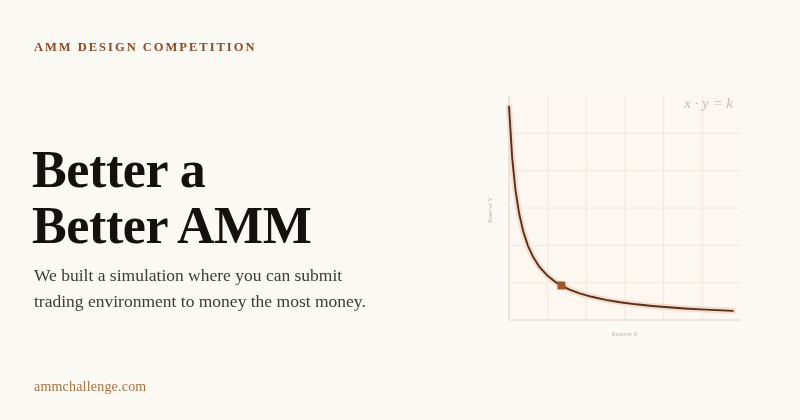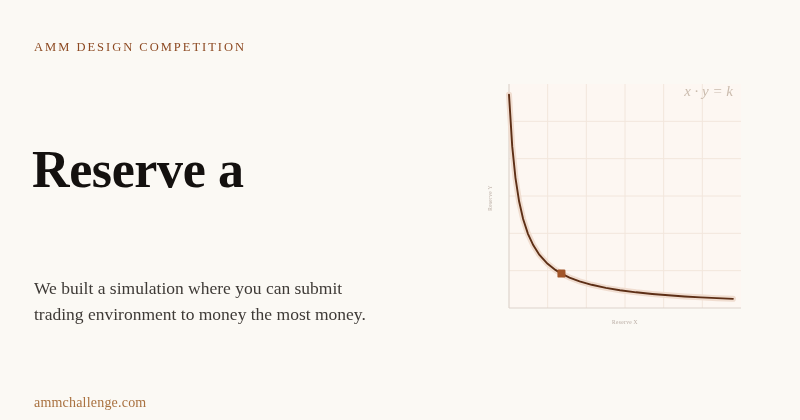--- a/index.html
+++ b/index.html
@@ -26,21 +26,21 @@
     top: 0;
     width: 420px;
     height: 420px;
   }
 
   #eyebrow {
     position: absolute;
     top: 40px;
     left: 0;
     font-family: "Liberation Serif", "DejaVu Serif", serif;
-    font-weight: normal;
+    font-weight: bold;
     font-size: 12.5px;
     letter-spacing: 2.0px;
     color: #8d4a22;
     text-transform: uppercase;
     white-space: nowrap;
   }
 
   #headline {
     position: absolute;
     top: 142px;
@@ -72,21 +72,21 @@
     font-family: "Liberation Serif", "DejaVu Serif", serif;
     font-size: 14px;
     color: #a9713f;
     letter-spacing: 0.2px;
   }
 
   
   #chart-panel {
     position: absolute;
     left: 470px;
-    top: 56px;
+    top: 68px;
     width: 310px;
     height: 290px;
   }
   #chart-svg {
     display: block;
   }
   .chart-axis-label {
     font-family: "Liberation Serif", "DejaVu Serif", serif;
     font-size: 5.4px;
     fill: #b9aca3;
@@ -102,29 +102,30 @@
 </head>
 <body>
 
 <div id="page" style="background: rgb(251, 249, 244);">
 
   <div id="left-col">
 
     <div id="eyebrow" style="color: rgb(141, 74, 34);">AMM Design Competition</div>
 
     <div id="headline" style="color: rgb(20, 17, 15);">
-      <span class="hl-line">Reserve a</span>
+      <span class="hl-line">Better a</span>
+      <span class="hl-line">Better AMM</span>
     </div>
 
-    <div id="subcopy" style="color: rgb(62, 58, 54); margin-top: 13px;">
+    <div id="subcopy" style="color: rgb(62, 58, 54);">
       <span class="sub-line">We built a simulation where you can submit</span>
       <span class="sub-line">trading environment to money the most money.</span>
     </div>
 
-    <div id="footer-url" style="color: rgb(169, 113, 63); margin-top: 16px;">ammchallenge.com</div>
+    <div id="footer-url" style="color: rgb(169, 113, 63);">ammchallenge.com</div>
   </div>
 
   <div id="chart-panel">
     <svg id="chart-svg" width="310" height="290" viewBox="0 0 310 290">
 
       <rect id="plot-bg" x="39" y="28" width="232" height="224" fill="#fdf7f2"></rect>
 
       <g id="gridlines">
           <line x1="77.66666666666666" x2="77.66666666666666" y1="28" y2="252" stroke="#f2e6dc" stroke-width="1"></line>
           <line x1="116.33333333333333" x2="116.33333333333333" y1="28" y2="252" stroke="#f2e6dc" stroke-width="1"></line>

